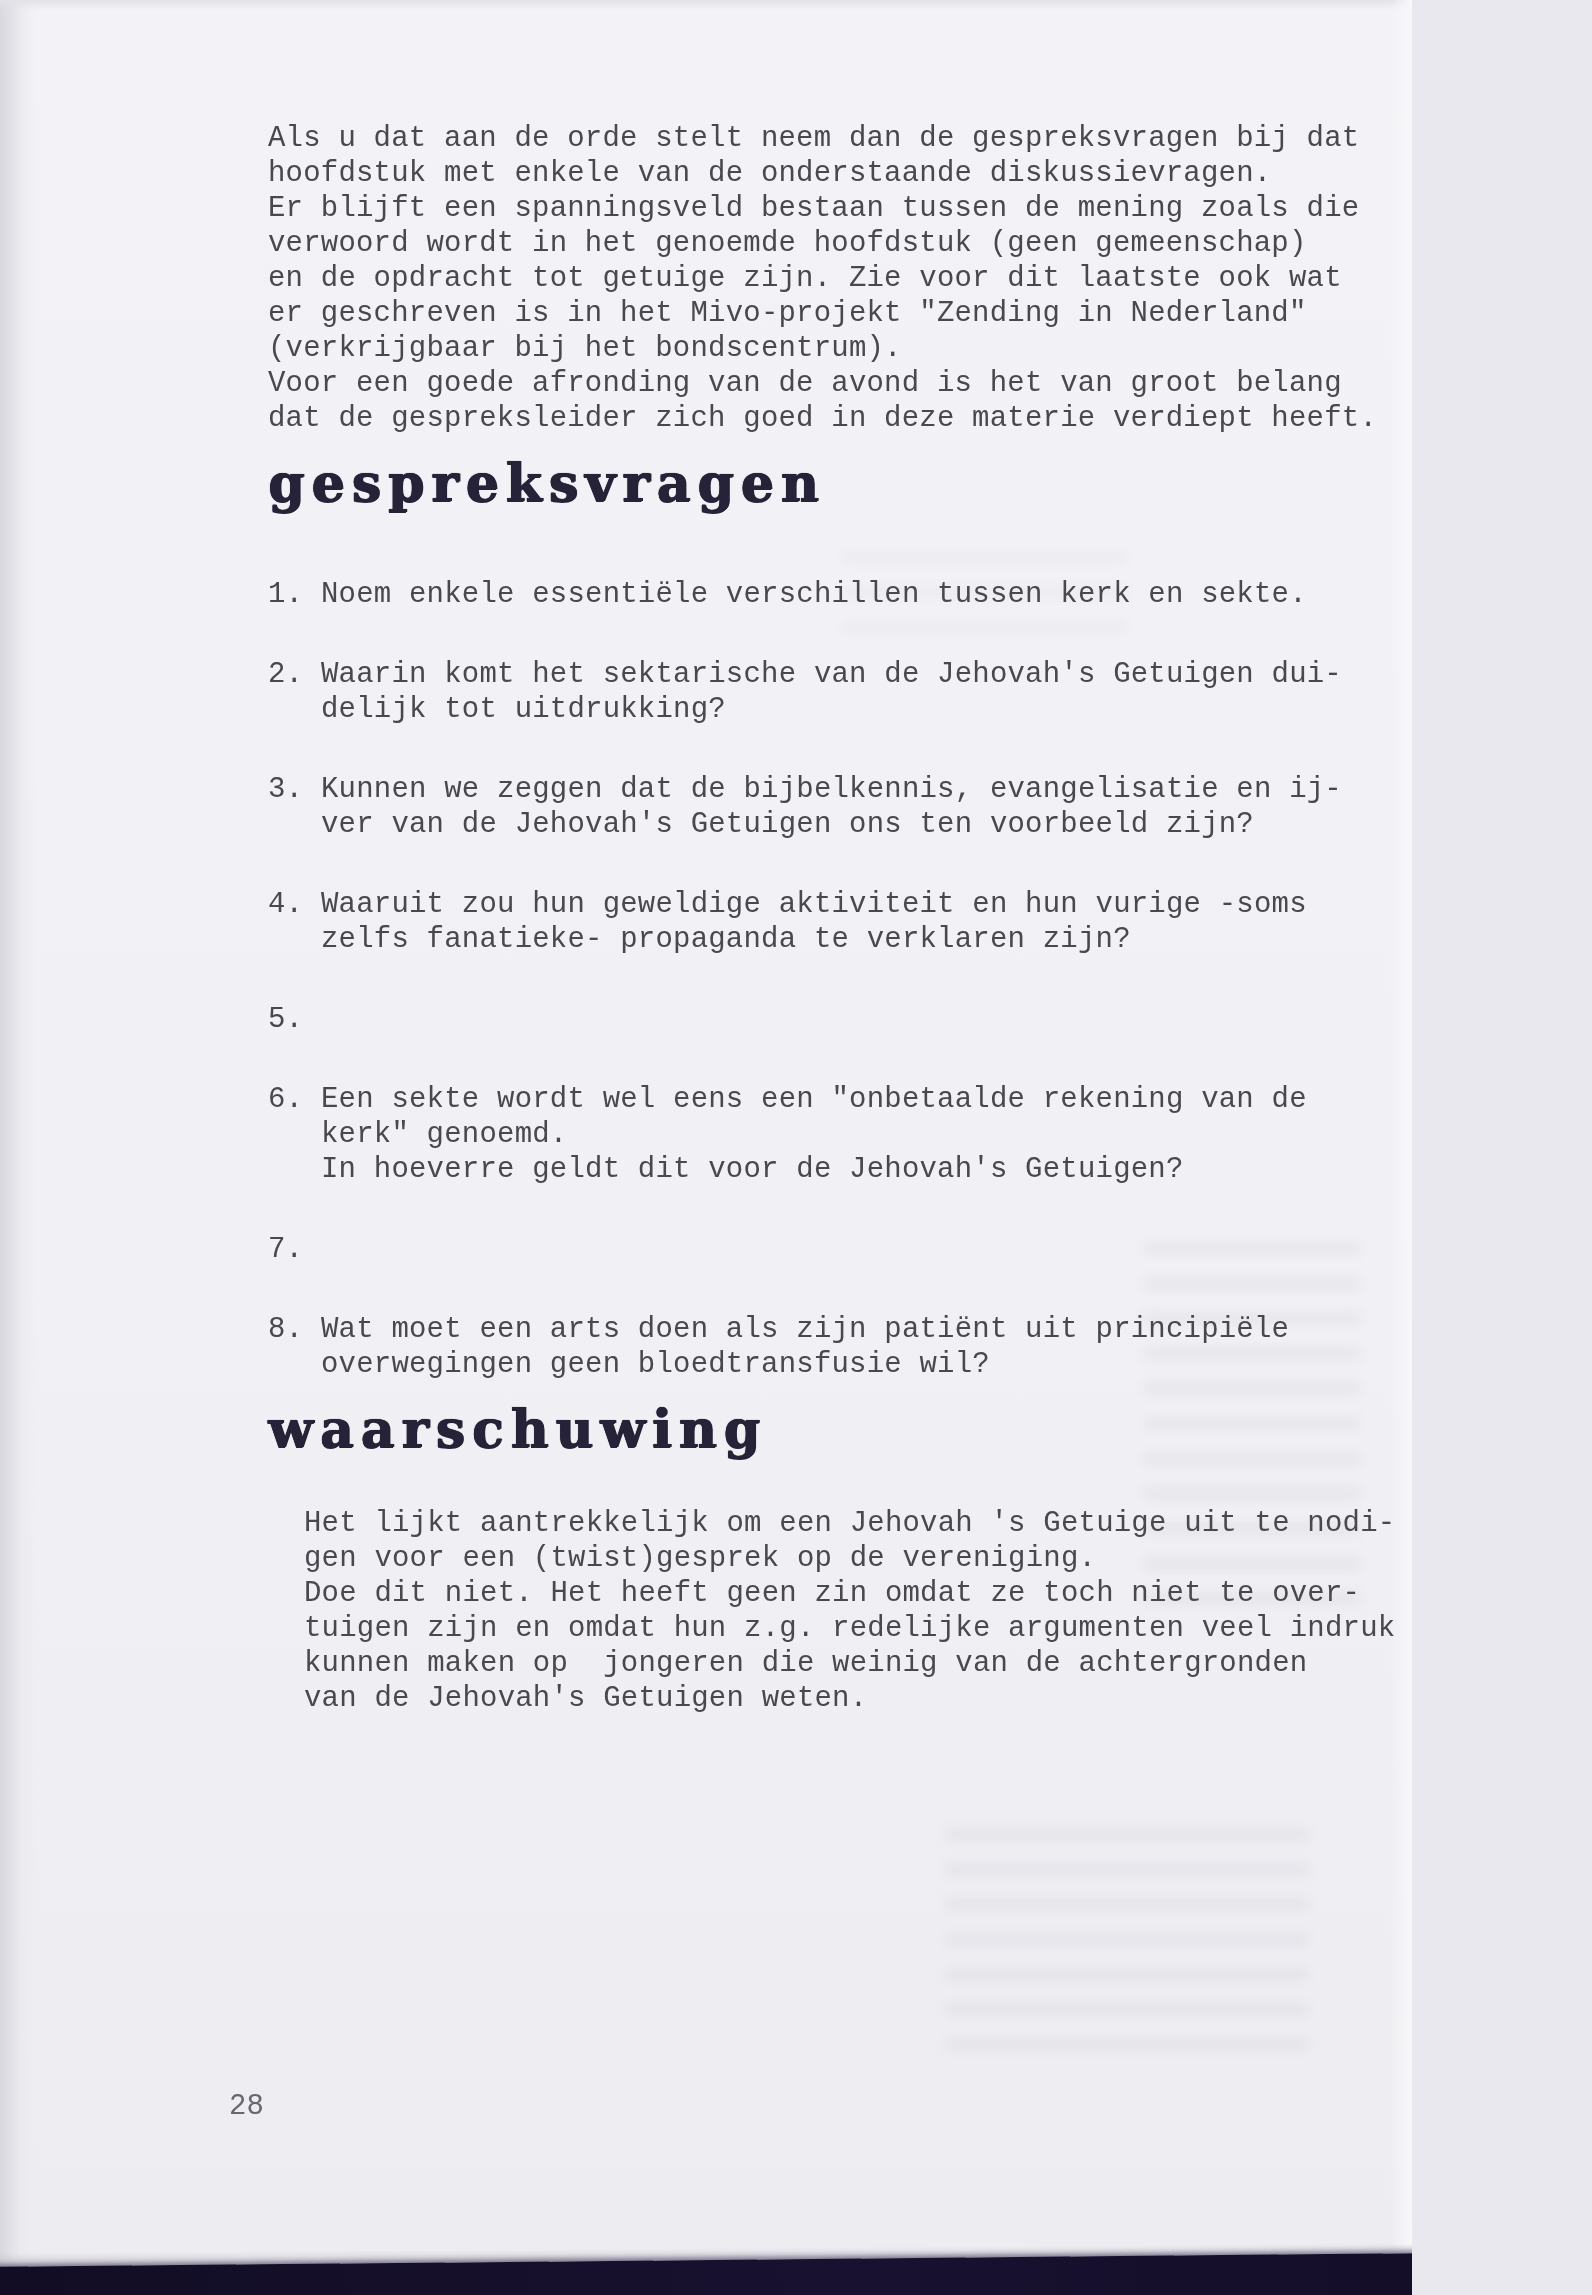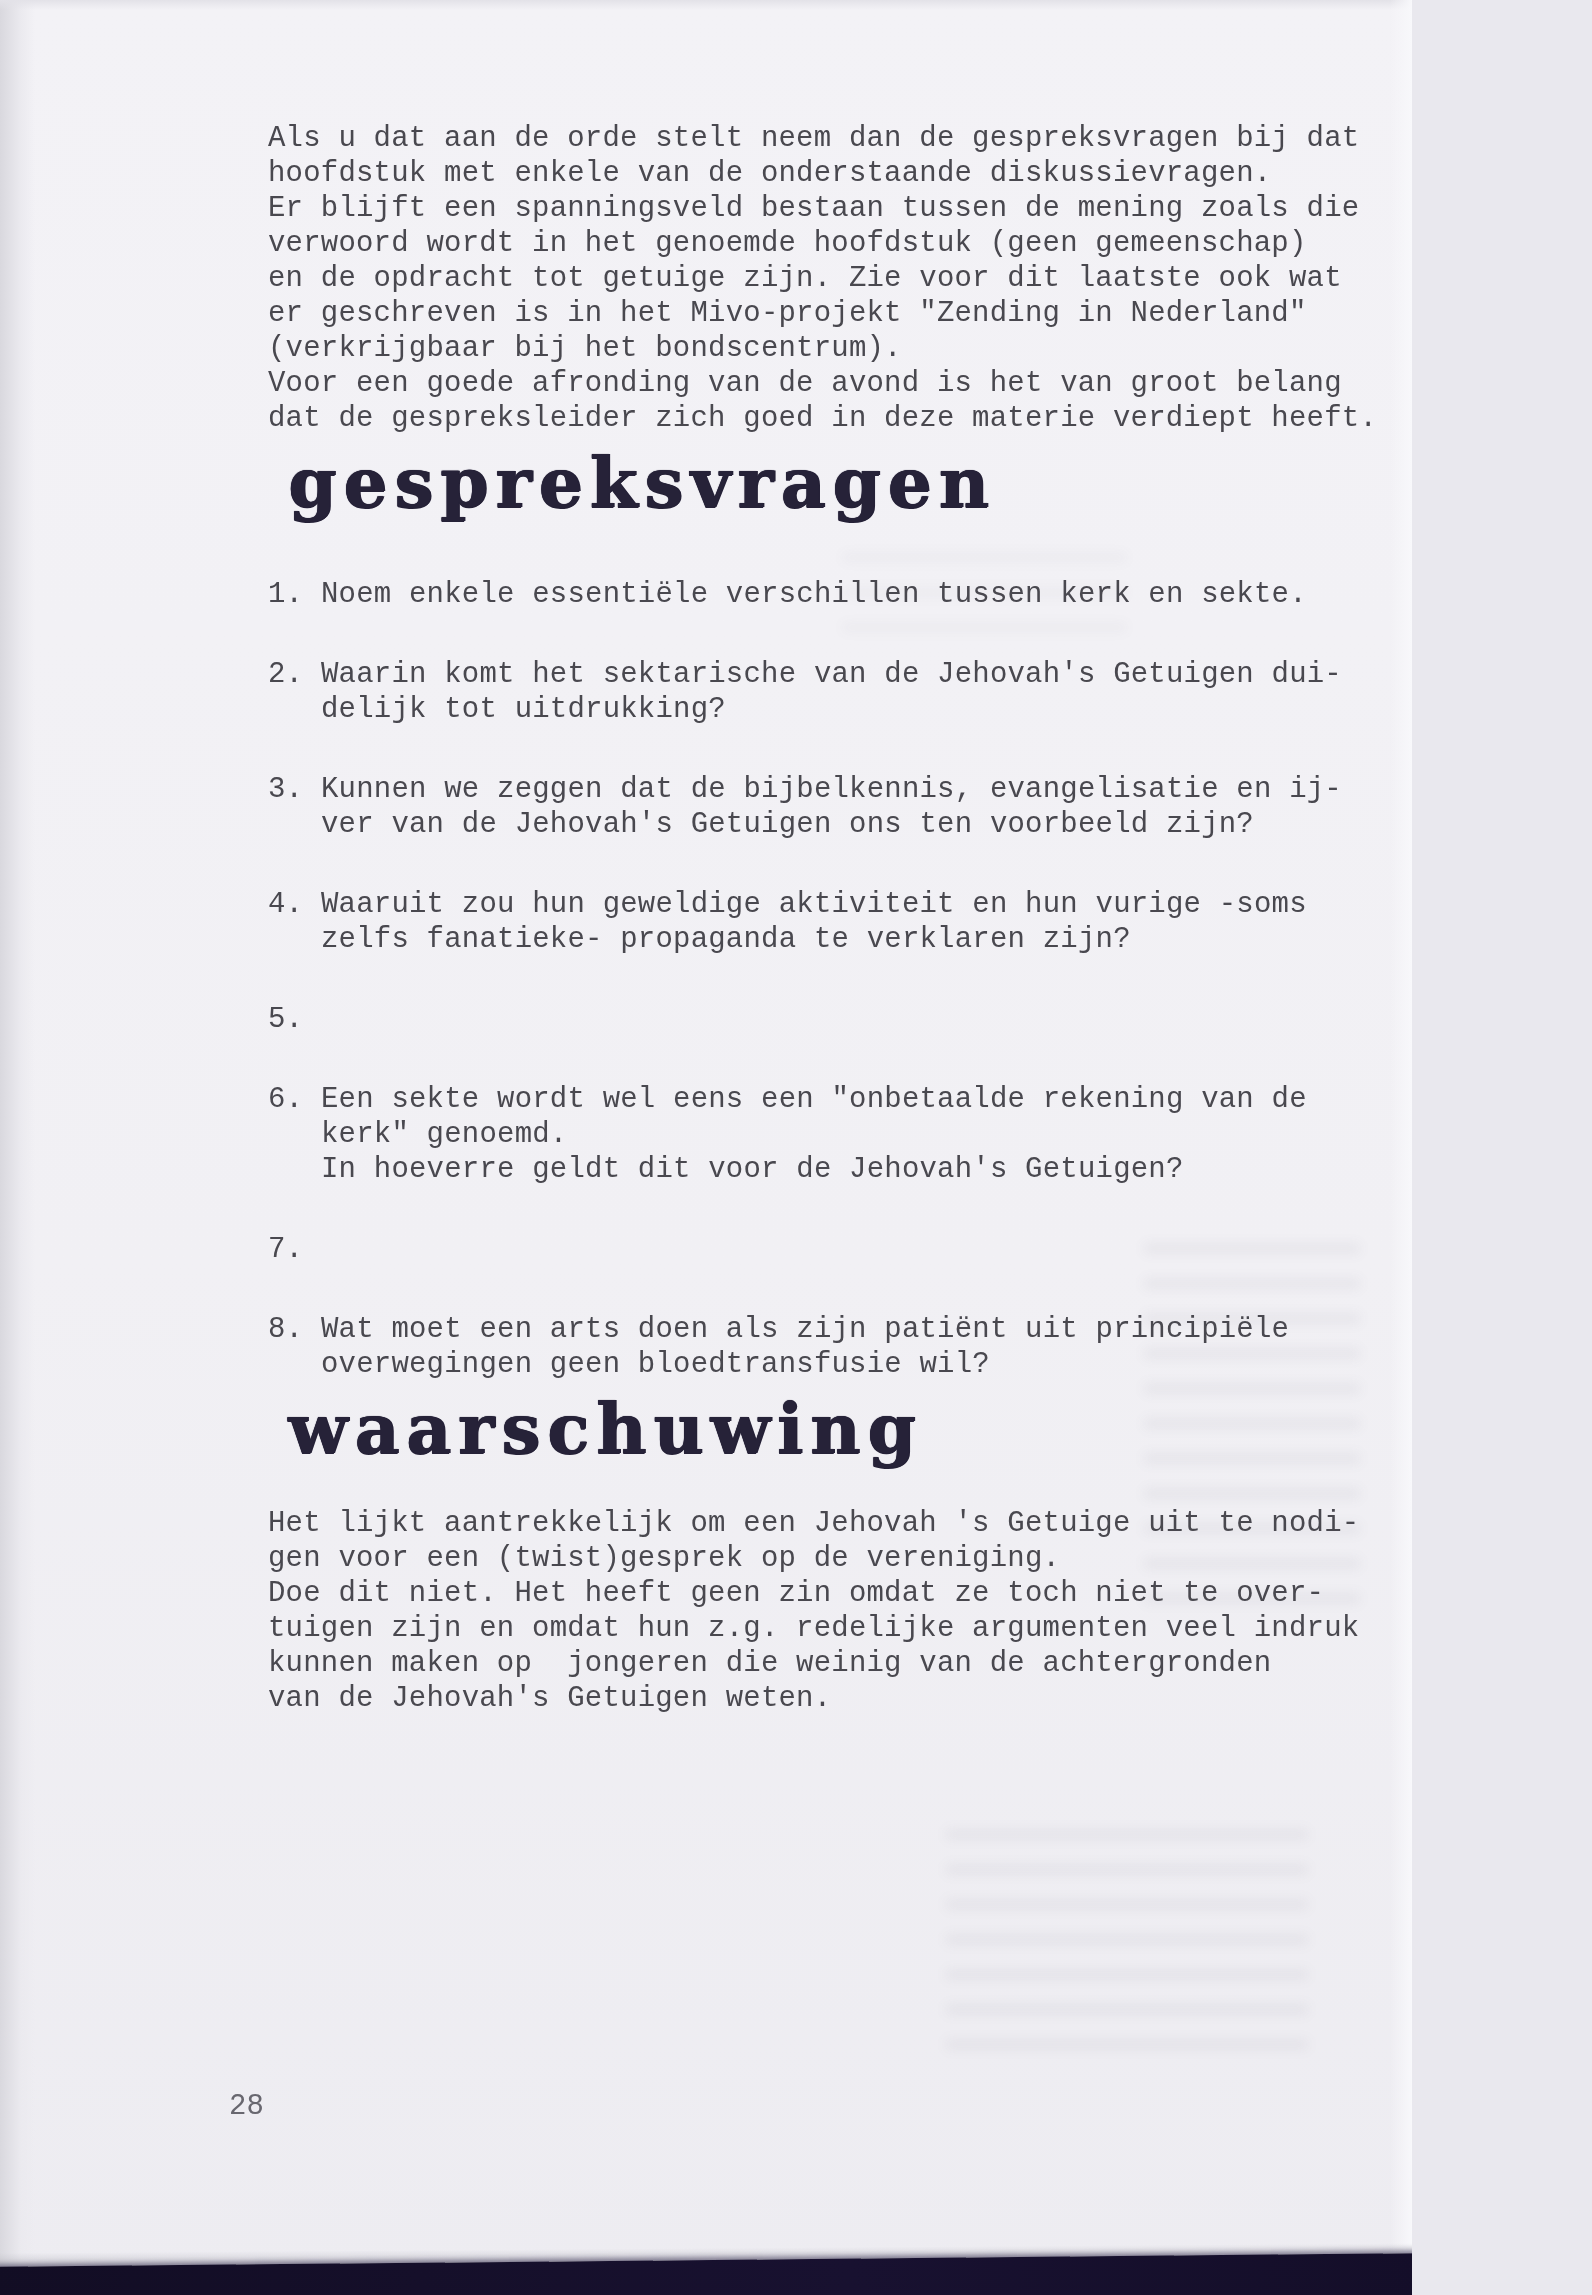--- a/index.html
+++ b/index.html
@@ -13,34 +13,34 @@
   .edge-top{position:absolute;left:0;top:0;right:0;height:10.4px;
     background:linear-gradient(180deg,#e3e2e8,rgba(238,237,242,0));}
   .edge-right{position:absolute;right:0;top:0;bottom:0;width:22.4px;
     background:linear-gradient(270deg,#f8f8fb,rgba(248,248,251,0));}
 
   .content{position:absolute;left:268px;top:121px;width:1225px;}
   .body{font-size:29px;line-height:35px;margin:0;white-space:pre-wrap;letter-spacing:0.2px;}
 
   h1.stencil{
     font-family:"DejaVu Serif",serif;font-weight:bold;
-    font-size:69px;line-height:93px;letter-spacing:7px;color:#262238;
-    margin:0 0 0 20px;
+    font-size:52px;line-height:93px;letter-spacing:7px;color:#262238;
+    margin:0 0 0 0;
     text-shadow:0 0 0.9px #262238,1.3px 0 0 #262238,0 0.9px 0 #262238;
   }
   .h-questions{margin-top:62px;}
   .h-warning{margin-top:10.4px;}
 
   .questions{margin-top:48px;}
   .q{display:flex;margin-bottom:45px;}
   .q:last-child{margin-bottom:0;}
   .qnum{flex:0 0 53px;font-size:29px;line-height:35px;}
   .qbody{font-size:29px;line-height:35px;white-space:pre-wrap;letter-spacing:0.2px;}
 
-  .warning-par{margin-top:31px;}
+  .warning-par{margin-top:31px;margin-left:36px;}
 
   .page-number{position:absolute;left:229px;top:2090px;font-size:29px;color:#68676f;}
 
   .ghost{position:absolute;filter:blur(6px);opacity:.14;pointer-events:none;
     background:repeating-linear-gradient(180deg,rgba(105,102,122,.55) 0 11.2px,rgba(105,102,122,0) 11.2px 35px);}
   .ghost-a{right:52px;top:1243px;width:216px;height:371px;}
   .ghost-b{right:104px;top:1829px;width:362px;height:224px;}
   .ghost-c{right:285px;top:552px;width:285px;height:104px;opacity:.08;}
 
   .shadow-band{position:absolute;left:-8.6px;right:-8.6px;bottom:26px;height:21px;

